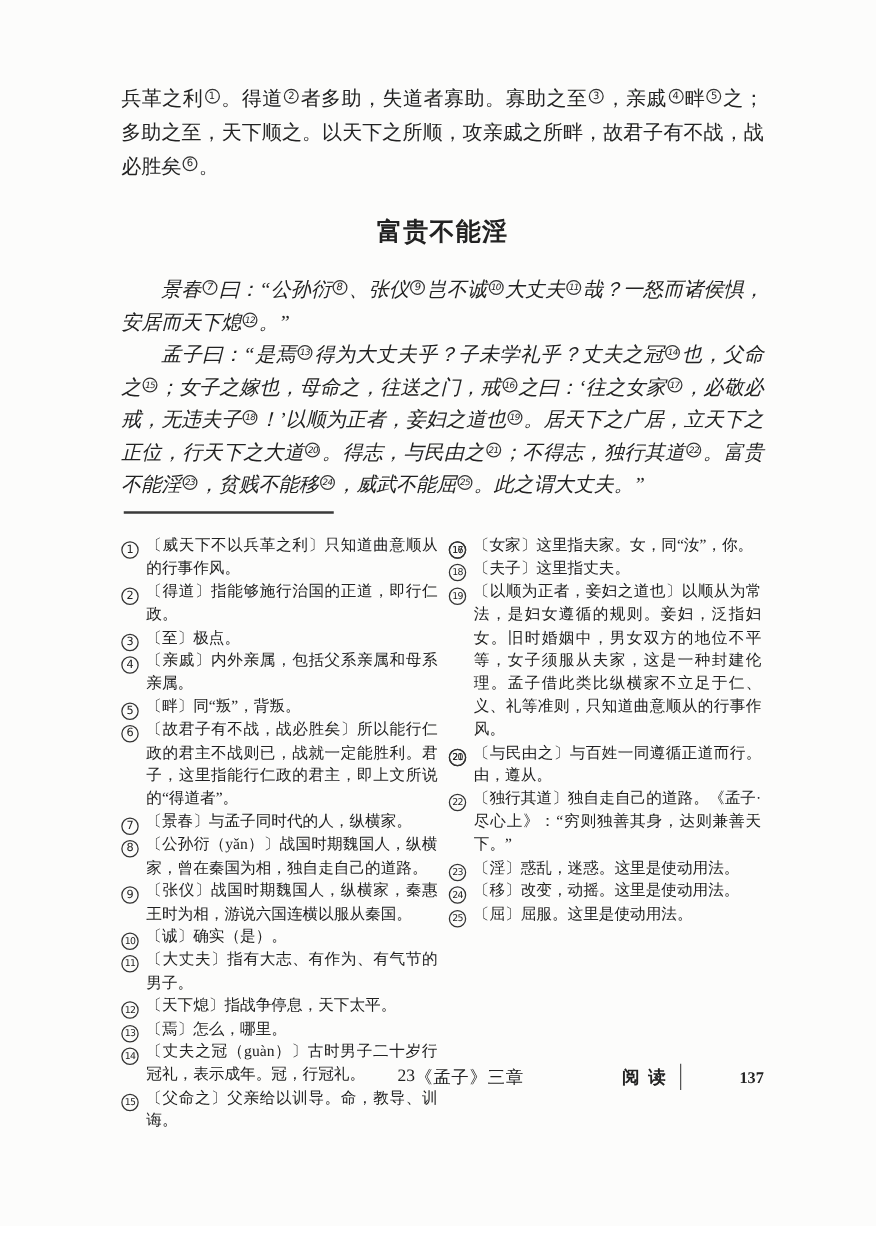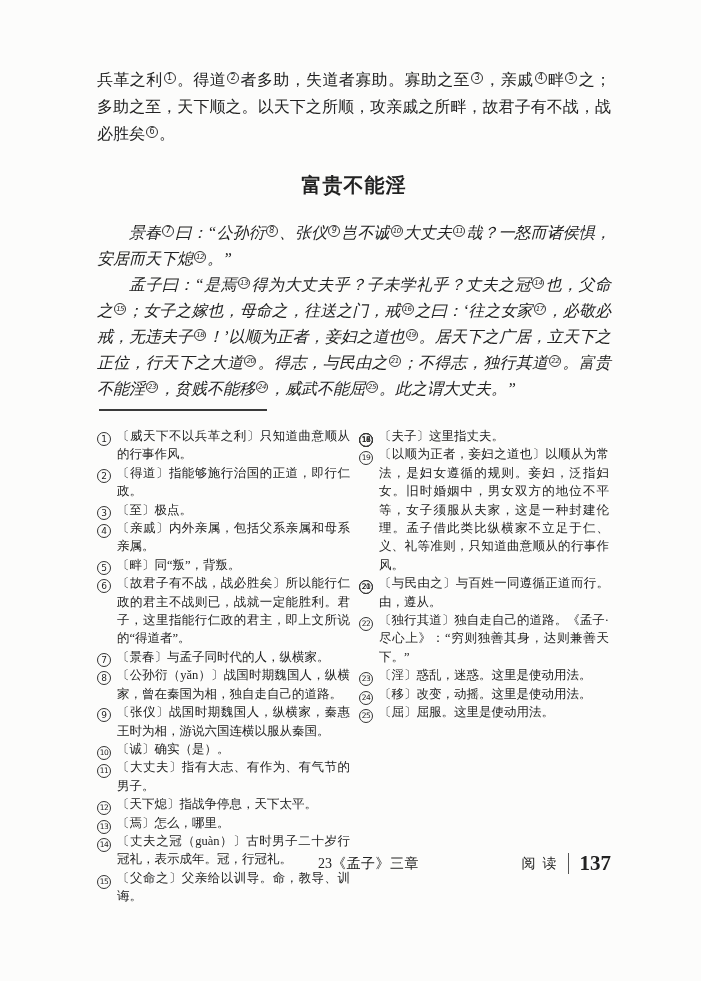--- a/index.html
+++ b/index.html
@@ -56,23 +56,23 @@
   .circ-m.dd { font-size:7.5px; letter-spacing:-0.5px; }
   
   .footer {
     position:absolute; left:97px; top:851px; width:514px;
     display:flex; align-items:center;
     font-size:14px;
   }
   .footer .lesson-no { margin-left:221px; font-family:"Liberation Serif",serif; }
   .footer .lesson-name { letter-spacing:0.5px; }
   .footer .right { margin-left:auto; display:flex; align-items:center; }
-  .footer .section { letter-spacing:7px; }
+  .footer .section { letter-spacing:7px;font-weight:bold; }
   .footer .vbar { width:1px; height:21px; background:#555; margin:0 11px 0 4px; }
-  .footer .pageno { font-weight:bold; font-size:21px; font-family:"Liberation Serif",serif; }
+  .footer .pageno { font-weight:bold; font-size:13px; font-family:"Liberation Serif",serif;margin-left:36px; }
 </style>
 </head>
 <body>
 
 <div class="page">
 
   <div class="cont-para">兵革之利<span class="sup-circ">1</span>。得道<span class="sup-circ">2</span>者多助，失道者寡助。寡助之至<span class="sup-circ">3</span>，亲戚<span class="sup-circ">4</span>畔<span class="sup-circ">5</span>之；多助之至，天下顺之。以天下之所顺，攻亲戚之所畔，故君子有不战，战必胜矣<span class="sup-circ">6</span>。</div>
 
   <div class="lesson-title">富贵不能淫</div>
 
@@ -95,21 +95,21 @@
       <div class="note"><span class="note-marker"><span class="circ-m">9</span></span><span class="note-text">〔张仪〕战国时期魏国人，纵横家，秦惠王时为相，游说六国连横以服从秦国。</span></div>
       <div class="note"><span class="note-marker"><span class="circ-m dd">10</span></span><span class="note-text">〔诚〕确实（是）。</span></div>
       <div class="note"><span class="note-marker"><span class="circ-m dd">11</span></span><span class="note-text">〔大丈夫〕指有大志、有作为、有气节的男子。</span></div>
       <div class="note"><span class="note-marker"><span class="circ-m dd">12</span></span><span class="note-text">〔天下熄〕指战争停息，天下太平。</span></div>
       <div class="note"><span class="note-marker"><span class="circ-m dd">13</span></span><span class="note-text">〔焉〕怎么，哪里。</span></div>
       <div class="note"><span class="note-marker"><span class="circ-m dd">14</span></span><span class="note-text">〔丈夫之冠（guàn）〕古时男子二十岁行冠礼，表示成年。冠，行冠礼。</span></div>
       <div class="note"><span class="note-marker"><span class="circ-m dd">15</span></span><span class="note-text">〔父命之〕父亲给以训导。命，教导、训诲。</span></div>
     </div>
   <div id="notes-right" class="notes-col">
       <div class="note"><span class="note-marker"><span class="circ-m dd">16</span></span></div>
-      <div class="note"><span class="note-marker"><span class="circ-m dd">17</span></span></div>
+      <div class="note"><span class="note-marker"><span class="circ-m dd">17</span></span><span class="note-text">〔女家〕这里指夫家。女，同“汝”，你。</span></div>
       <div class="note"><span class="note-marker"><span class="circ-m dd">18</span></span><span class="note-text">〔夫子〕这里指丈夫。</span></div>
       <div class="note"><span class="note-marker"><span class="circ-m dd">19</span></span><span class="note-text">〔以顺为正者，妾妇之道也〕以顺从为常法，是妇女遵循的规则。妾妇，泛指妇女。旧时婚姻中，男女双方的地位不平等，女子须服从夫家，这是一种封建伦理。孟子借此类比纵横家不立足于仁、义、礼等准则，只知道曲意顺从的行事作风。</span></div>
       <div class="note"><span class="note-marker"><span class="circ-m dd">20</span></span></div>
       <div class="note"><span class="note-marker"><span class="circ-m dd">21</span></span><span class="note-text">〔与民由之〕与百姓一同遵循正道而行。由，遵从。</span></div>
       <div class="note"><span class="note-marker"><span class="circ-m dd">22</span></span><span class="note-text">〔独行其道〕独自走自己的道路。《孟子·尽心上》：“穷则独善其身，达则兼善天下。”</span></div>
       <div class="note"><span class="note-marker"><span class="circ-m dd">23</span></span><span class="note-text">〔淫〕惑乱，迷惑。这里是使动用法。</span></div>
       <div class="note"><span class="note-marker"><span class="circ-m dd">24</span></span><span class="note-text">〔移〕改变，动摇。这里是使动用法。</span></div>
       <div class="note"><span class="note-marker"><span class="circ-m dd">25</span></span><span class="note-text">〔屈〕屈服。这里是使动用法。</span></div>
     </div>
 

